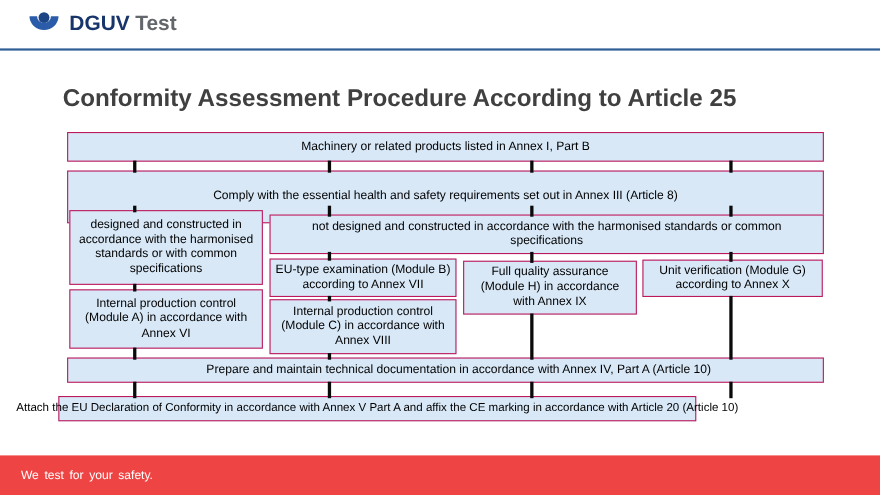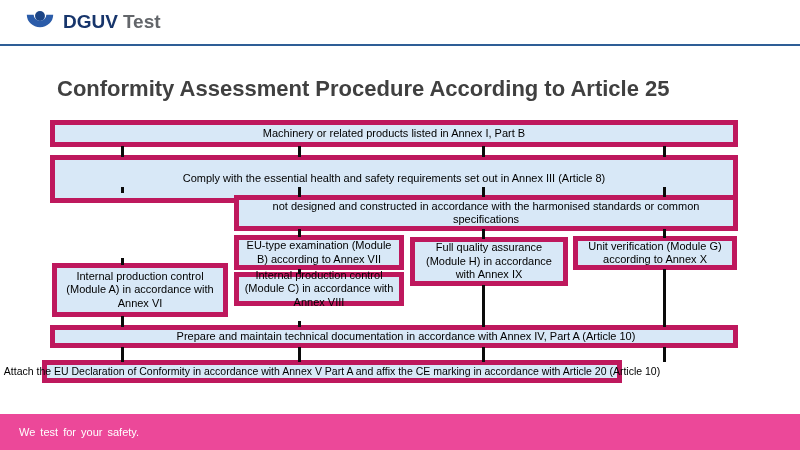--- a/index.html
+++ b/index.html
@@ -9,28 +9,28 @@
   .header{position:absolute;left:0;top:0;width:800px;height:44px;background:#fff;}
   .logo{position:absolute;left:24px;top:9px;display:flex;align-items:center;gap:7px;text-align:right;}
   .logo-icon{width:32px;height:26px;display:block;}
   .logo-text{font-size:19px;font-weight:bold;letter-spacing:0px;}
   .logo-brand{color:#17356b;}
   .logo-product{color:#63666a;margin-left:5px;}
   .header-line{position:absolute;left:0;top:44px;width:800px;height:2px;background:#2e5e96;}
   
   .title{position:absolute;left:57px;top:76px;width:700px;font-size:22px;font-weight:bold;color:#404040;}
   
-  .fbox{position:absolute;background:#d8e8f7;border:5px solid #be185d;box-sizing:border-box;
+  .fbox{position:absolute;background:#d8e8f7;border:1px solid #be185d;box-sizing:border-box;
         display:flex;align-items:center;justify-content:center;text-align:center;
-        font-size:11px;color:#000;line-height:1.22;padding:1px 4px;}
+        font-size:11px;color:#000;line-height:1.22;padding:1px 4px;margin-left:11px;}
   .fbox.small{font-size:10.5px;}
   
   .conn{position:absolute;width:3px;background:#0a0a0a;}
   
-  .footer{position:absolute;left:0;top:414px;width:800px;height:36px;background:#ec4899;
+  .footer{position:absolute;left:0;top:414px;width:800px;height:36px;background:#ef4444;
           display:flex;align-items:center;}
   .footer-text{color:#ffffff;font-size:11px;padding-left:19px;word-spacing:2px;}
 </style>
 </head>
 <body>
 
 <div class="slide">
 
   <div class="header">
     <div class="logo">
@@ -44,32 +44,33 @@
     </div>
     <div class="header-line"></div>
   </div>
 
   <div class="title">Conformity Assessment Procedure According to Article 25</div>
 
   <div class="fbox" style="left:50px;top:120px;width:688px;height:27px;">Machinery or related products listed in Annex I, Part B</div>
 
   <div class="fbox" style="left:50px;top:155px;width:688px;height:48px;">Comply with the essential health and safety requirements set out in Annex III  (Article 8)</div>
 
+  <div class="fbox" style="left:52px;top:191px;width:176px;height:68px;">designed and constructed in accordance with the harmonised standards or with common specifications</div>
 
   <div class="fbox" style="left:234px;top:235px;width:170px;height:35px;">EU-type examination (Module B) according to Annex VII</div>
 
   <div class="fbox" style="left:234px;top:195px;width:504px;height:36px;">not designed and constructed in accordance with the harmonised standards or common specifications</div>
 
   <div class="fbox" style="left:410px;top:237px;width:158px;height:49px;">Full quality assurance (Module H) in accordance with Annex IX</div>
 
   <div class="fbox" style="left:52px;top:263px;width:176px;height:54px;">Internal production control (Module A) in accordance with Annex VI</div>
 
   <div class="fbox" style="left:573px;top:236px;width:164px;height:34px;">Unit verification (Module G) according to Annex X</div>
 
-  <div class="fbox" style="left:234px;top:272px;width:170px;height:34px;">Internal production control (Module C) in accordance with Annex VIII</div>
+  <div class="fbox" style="left:234px;top:272px;width:170px;height:50px;">Internal production control (Module C) in accordance with Annex VIII</div>
 
   <div class="fbox" style="left:50px;top:325px;width:688px;height:23px;padding-left:28px;">Prepare and maintain technical documentation in accordance with Annex IV, Part A (Article 10)</div>
 
   <div class="fbox small" style="left:42px;top:360px;width:580px;height:23px;white-space:nowrap;">Attach the EU Declaration of Conformity in accordance with Annex V Part A and affix the CE marking in accordance with Article 20 (Article 10)</div>
 
   <div class="conn" style="left:121px;top:146px;height:11px;"></div>
   <div class="conn" style="left:121px;top:187px;height:6px;"></div>
   <div class="conn" style="left:121px;top:258px;height:7px;"></div>
   <div class="conn" style="left:121px;top:316px;height:11px;"></div>
   <div class="conn" style="left:121px;top:347px;height:15px;"></div>

